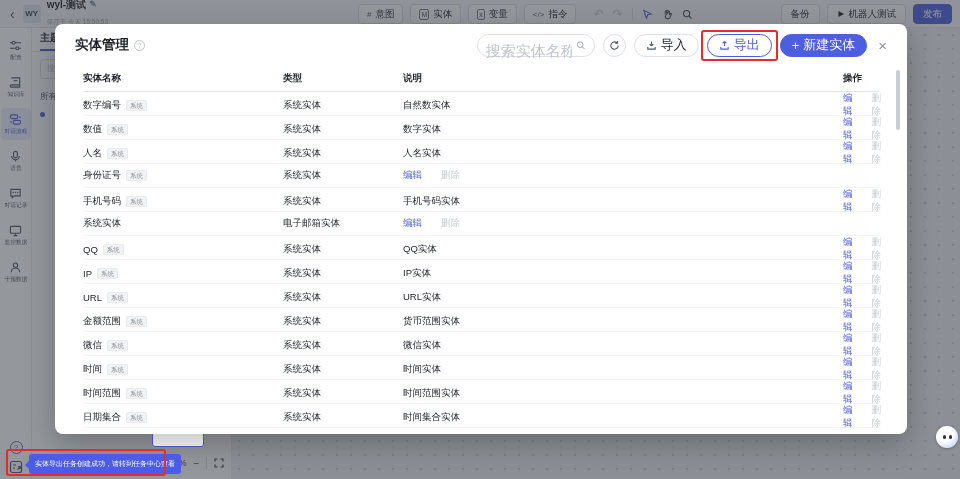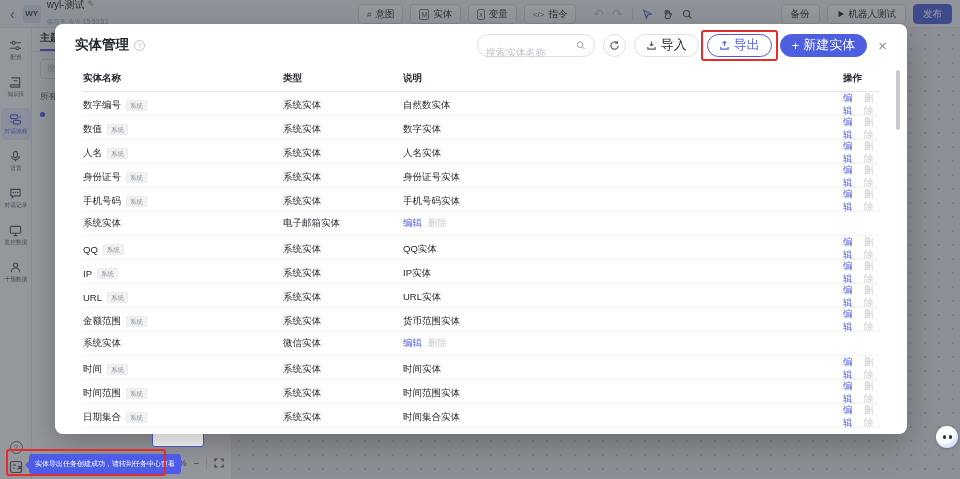--- a/index.html
+++ b/index.html
@@ -7,21 +7,21 @@
   .stage { position:relative; width:960px; height:479px; overflow:hidden;
            font-family:"Liberation Sans",sans-serif; background:#eef0f3; }
 
   
   .topbar { position:absolute; left:0; top:0; right:0; height:28px; background:#f7f8fa;
             border-bottom:1px solid #e5e6eb; display:flex; align-items:center; z-index:1; }
   .back { font-size:14px; color:#4e5969; margin:0 8px 0 10px; cursor:pointer; }
   .avatar { width:18px; height:18px; border-radius:4px; background:#dde3ec; color:#3a4657;
             font-size:8px; font-weight:bold; display:flex; align-items:center; justify-content:center; }
   .proj { margin-left:6px; line-height:1.1; }
-  .proj .t { font-size:10px; font-weight:normal; color:#1d2129; display:flex; gap:3px; align-items:center; }
+  .proj .t { font-size:10px; font-weight:bold; color:#1d2129; display:flex; gap:3px; align-items:center; }
   .proj .s { font-size:6.5px; color:#a1a7b0; margin-top:1px; }
   .editpen { color:#86909c; font-size:9px; }
   .navgrp { position:absolute; left:358px; top:4px; display:flex; gap:7px; align-items:center; height:20px; }
   .nav-btn { height:20px; padding:0 8px; background:#fff; border:1px solid #dcdfe6; border-radius:4px;
              display:flex; align-items:center; gap:4px; font-size:9.5px; color:#1d2129; cursor:pointer;
              font-family:"Liberation Sans",sans-serif; }
   .nav-ic { font-size:8px; color:#4e5969; }
   .nav-ic.boxed { border:1px solid #7a8089; border-radius:2px; padding:0 1px; font-size:7px; line-height:9px; }
   .tbicons { display:flex; gap:9px; align-items:center; margin-left:10px; color:#c3c6cc; font-size:12px; }
   .tbicons .on { color:#4a4d55; }
@@ -72,22 +72,22 @@
 
   .modal { position:absolute; left:55px; top:24px; width:852px; height:410px; background:#fff;
            border-radius:8px; box-shadow:0 10px 30px rgba(0,0,0,.25); z-index:10; }
   .m-head { display:flex; align-items:center; height:42px; padding:0 20px; }
   .m-title { font-size:13.5px; font-weight:bold; color:#1d2129; }
   .m-help { width:11px; height:11px; border:1px solid #c0c4cc; border-radius:50%; color:#c0c4cc;
             font-size:7px; display:flex; align-items:center; justify-content:center; margin-left:5px; }
   .m-spacer { flex:1; }
   .m-search { width:118px; height:23px; border:1px solid #dcdfe6; border-radius:12px;
               display:flex; align-items:center; padding:0 8px; gap:4px; }
-  .m-search input { border:none; outline:none; width:86px; font-size:10px; color:#1d2129;
-                    font-family:Liberation Sans, sans-serif; background:transparent;margin-top:14px; }
+  .m-search input { border:none; outline:none; width:86px; font-size:15px; color:#1d2129;
+                    font-family:Liberation Mono, monospace; background:transparent;margin-top:14px; }
   .m-search input::placeholder { color:#c0c4cc; }
   .round-btn { width:23px; height:23px; border:1px solid #dcdfe6; border-radius:50%; background:#fff;
                display:flex; align-items:center; justify-content:center; margin-left:8px; cursor:pointer; }
   .pill-btn { height:23px; border:1px solid #dcdfe6; border-radius:12px; background:#fff; margin-left:8px;
               display:flex; align-items:center; gap:4px; padding:0 11px; font-size:13px; color:#1d2129;
               cursor:pointer; font-family:"Liberation Sans",sans-serif; }
   .pill-btn.outline-accent { border-color:#4e5ee0; color:#4e5ee0; }
   .pill-btn.outline-accent svg { stroke:#4e5ee0; }
   .pill-btn.fill-accent { background:#4e5ee0; border-color:#4e5ee0; color:#fff; }
   .exp-wrap { position:relative; margin-left:8px; }
@@ -96,21 +96,21 @@
   .anno.exp { inset:-4px -6px; }
   .m-close { margin-left:11px; font-size:15px; color:#86909c; cursor:pointer; line-height:1; }
 
   .m-table { margin:0 28px; }
   .trow { display:grid; grid-template-columns:200px 120px 440px 1fr; align-items:center;
           height:24px; border-bottom:1px solid #f2f3f5; font-size:9.5px; color:#1d2129; }
   .trow.thead { height:26px; border-bottom:1px solid #e5e6eb; font-weight:bold; color:#1d2129; font-size:9.5px; }
   .namecell { display:flex; align-items:center; gap:5px; }
   .badge { font-size:6.5px; color:#8a909b; background:#f2f3f5; border:1px solid #e8eaed;
            border-radius:2px; padding:0px 3px; line-height:9px; }
-  .opscell { display:flex; gap:6px; }
+  .opscell { display:flex; gap:19px; }
   .lnk-edit { color:#4e5ee0; cursor:pointer; }
   .lnk-del { color:#c9ccd2; }
   .m-scrollbar { position:absolute; right:7px; top:46px; width:4px; height:60px;
                  background:#c9ccd1; border-radius:2px; }
 
   
   .toast { position:absolute; left:29px; top:454px; z-index:30; background:#4d5ce8; color:#fff;
            font-size:7px; padding:5px 6px; border-radius:3px; white-space:nowrap; }
   .toast::before { content:""; position:absolute; left:-4px; top:7px; border:4px solid transparent;
                    border-right-color:#4d5ce8; border-left:none; }
@@ -375,21 +375,20 @@
               <span class="lnk-del">删除</span>
             </span>
           </div>
 
           <div class="trow">
             <span class="namecell">
               <span>身份证号</span>
               <span class="badge">系统</span>
             </span>
             <span>系统实体</span>
-            <span>身份证号实体</span>
             <span class="opscell">
               <span class="lnk-edit">编辑</span>
               <span class="lnk-del">删除</span>
             </span>
           </div>
 
           <div class="trow">
             <span class="namecell">
               <span>手机号码</span>
               <span class="badge">系统</span>
@@ -457,20 +456,24 @@
             </span>
             <span>系统实体</span>
             <span>货币范围实体</span>
             <span class="opscell">
               <span class="lnk-edit">编辑</span>
               <span class="lnk-del">删除</span>
             </span>
           </div>
 
           <div class="trow">
+            <span class="namecell">
+              <span>微信</span>
+              <span class="badge">系统</span>
+            </span>
             <span>系统实体</span>
             <span>微信实体</span>
             <span class="opscell">
               <span class="lnk-edit">编辑</span>
               <span class="lnk-del">删除</span>
             </span>
           </div>
 
           <div class="trow">
             <span class="namecell">

